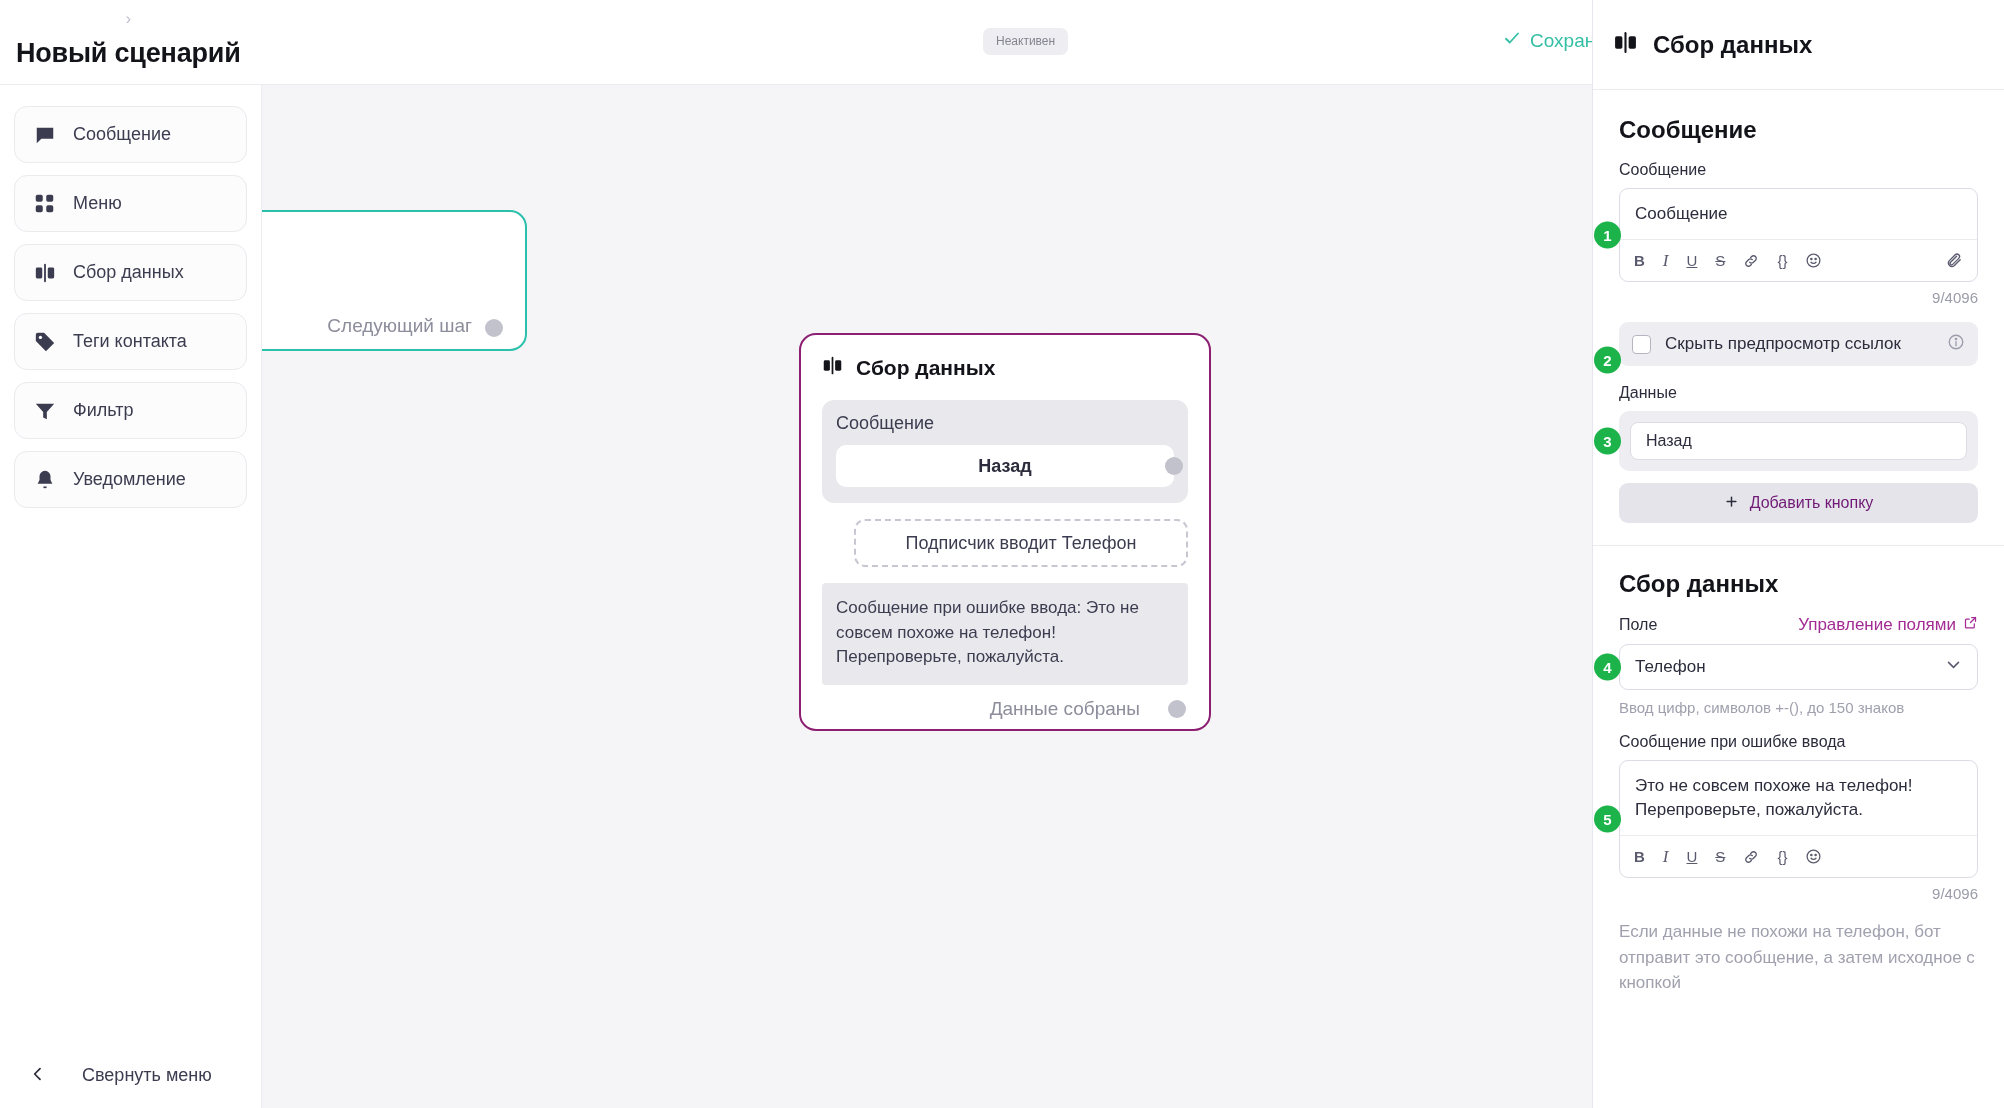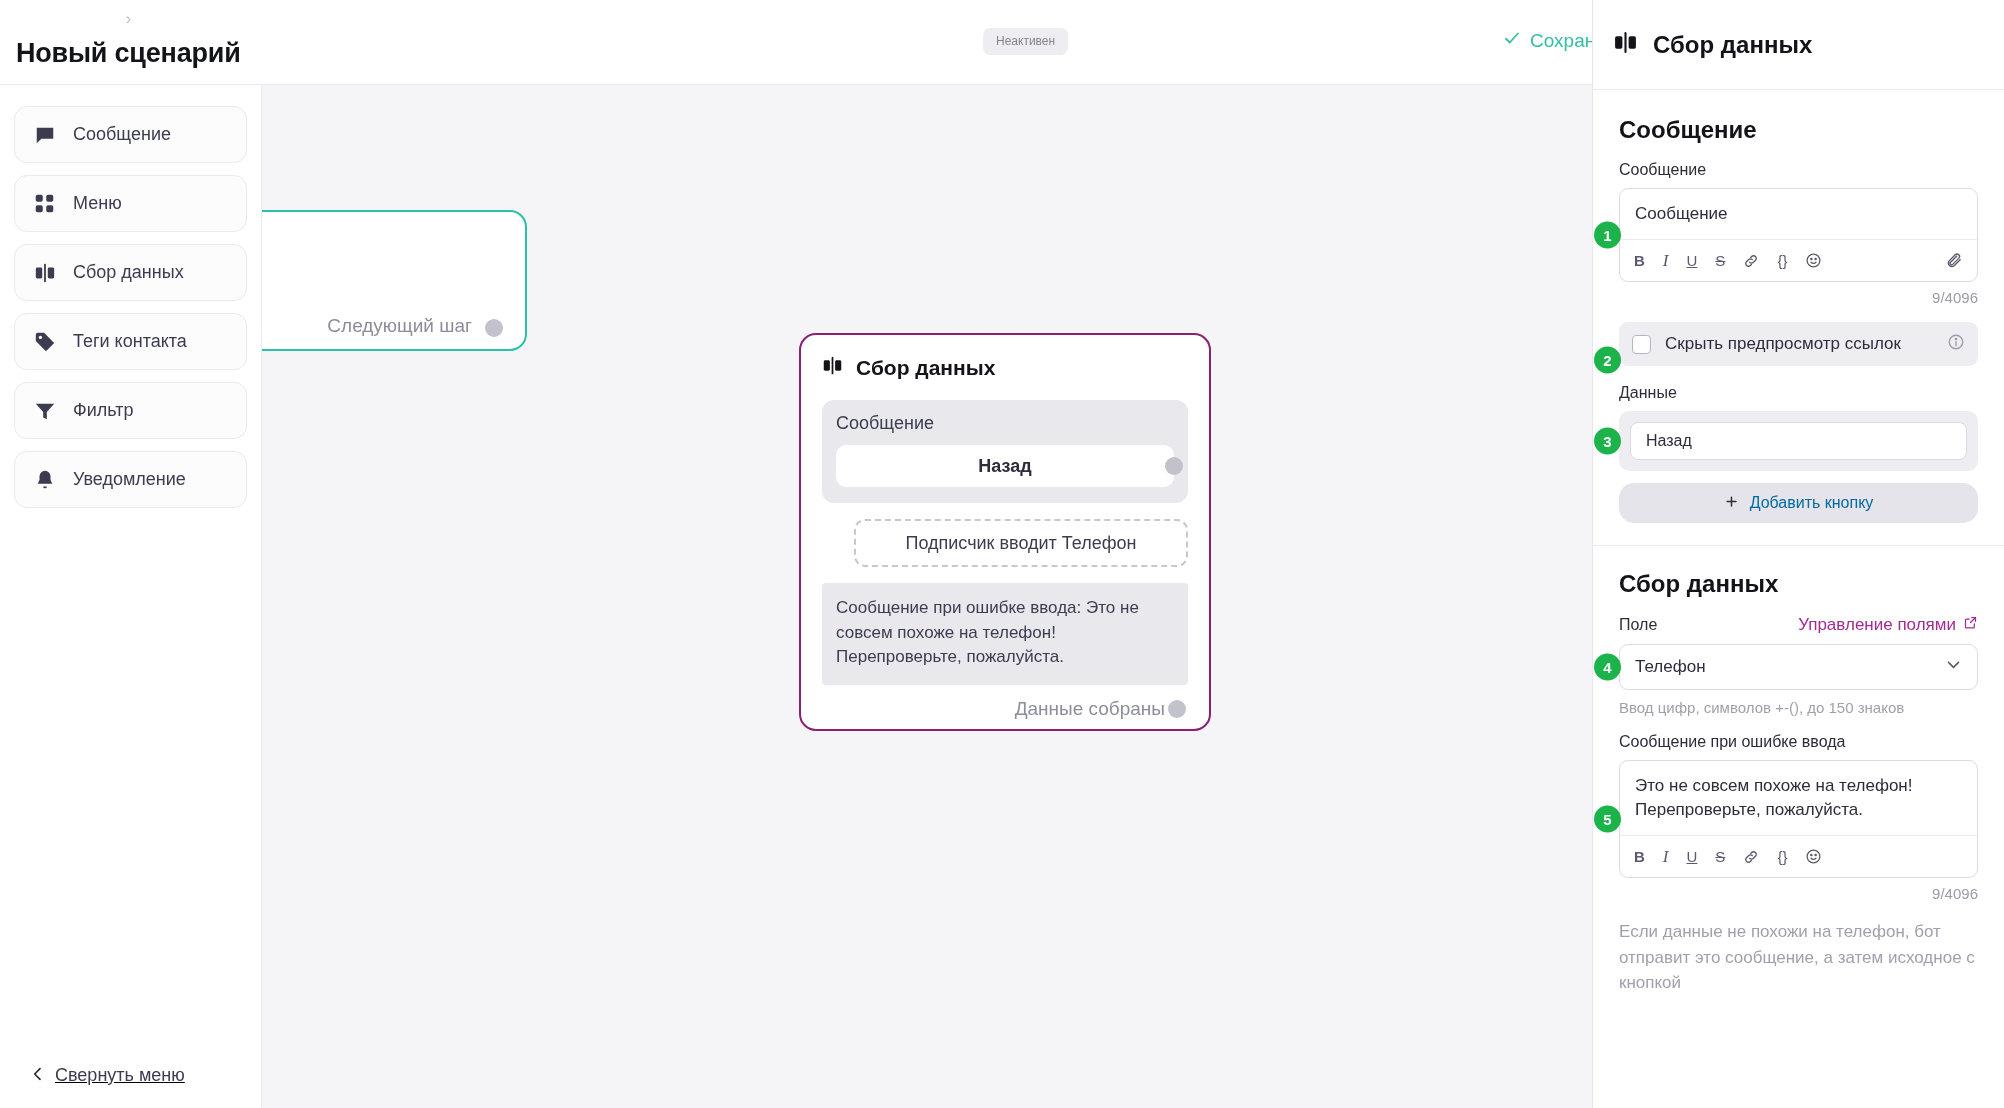--- a/index.html
+++ b/index.html
@@ -52,22 +52,22 @@
     height: 57px; background: #fcfcfd;
     border: 1px solid #eaeaef; border-radius: 13px;
     display: flex; align-items: center; gap: 17px;
     padding-left: 18px; cursor: pointer;
   }
   .block-icon { width: 23px; height: 23px; display: flex; align-items: center; justify-content: center; flex: 0 0 23px; }
   .block-label { font-size: 18px; color: #3c3c50; }
 
   .collapse-btn {
     position: absolute; bottom: 22px; left: 0; width: 262px;
-    display: flex; align-items: center; gap: 9px;
-    padding-left: 30px; cursor: pointer; text-decoration: underline;
+    display: flex; align-items: center; gap: 36px;
+    padding-left: 30px; cursor: pointer;
   }
   .collapse-label { font-size: 18px; color: #3c3c50; }
 
   
   #canvas {
     position: absolute; top: 85px; left: 262px;
     width: 1330px; height: 1023px;
     background: #f5f5f7;
     overflow: hidden;
   }
@@ -134,21 +134,21 @@
     display: flex; align-items: center; justify-content: center;
     font-size: 18px; color: #3c3c50;
   }
   .err-card {
     background: #e9e9ed; border-radius: 4px;
     padding: 13px 16px 15px 14px;
     font-size: 17px; color: #3c3c50; line-height: 1.45;
   }
   .collected-row {
     display: flex; align-items: center; justify-content: flex-end;
-    gap: 3px; margin-top: 13px; padding-right: 2px;
+    gap: 28px; margin-top: 13px; padding-right: 2px;
   }
   .collected-row span { font-size: 19px; color: #8d8d9c; }
 
   
   #panel {
     position: absolute; top: 0; right: 0;
     width: 412px; height: 1108px;
     background: #ffffff;
     border-left: 1px solid #e6e6ec;
     z-index: 10;
@@ -203,23 +203,23 @@
   .cbx-label { font-size: 17px; color: #2c2c3c; }
   .info-ico { margin-left: auto; color: #9c9caa; }
 
   .btn-group-box { background: #eeeef2; border-radius: 10px; padding: 11px; }
   .btn-input {
     background: #ffffff; border: 1px solid #dcdce4; border-radius: 8px;
     height: 38px; display: flex; align-items: center; padding: 0 15px;
     font-size: 16px; color: #2c2c3c;
   }
   .add-btn {
-    background: #e4e4ea; border-radius: 15px; height: 40px; margin-top: 12px;
+    background: #e4e4ea; border-radius: 9px; height: 40px; margin-top: 12px;
     display: flex; align-items: center; justify-content: center; gap: 11px;
-    font-size: 16px; color: #0369a1; cursor: pointer;
+    font-size: 16px; color: #701a75; cursor: pointer;
   }
 
   .label-row { display: flex; align-items: center; justify-content: space-between; margin-bottom: 9px; }
   .manage-link {
     display: flex; align-items: center; gap: 7px;
     color: #a32b93; font-size: 17px; cursor: pointer;
   }
   .select-box {
     border: 1px solid #dcdce4; border-radius: 9px; height: 46px;
     display: flex; align-items: center; padding: 0 15px;

